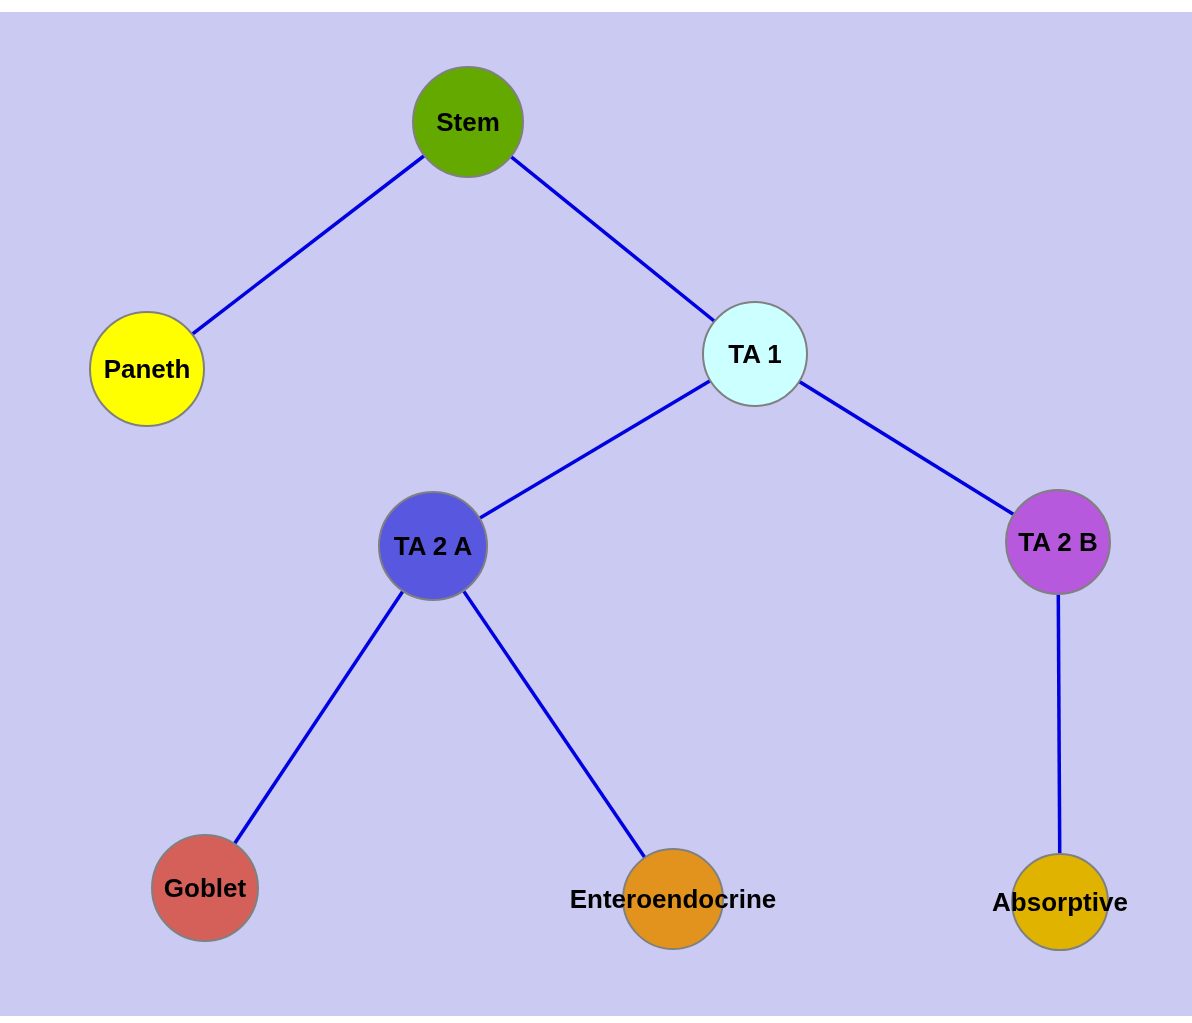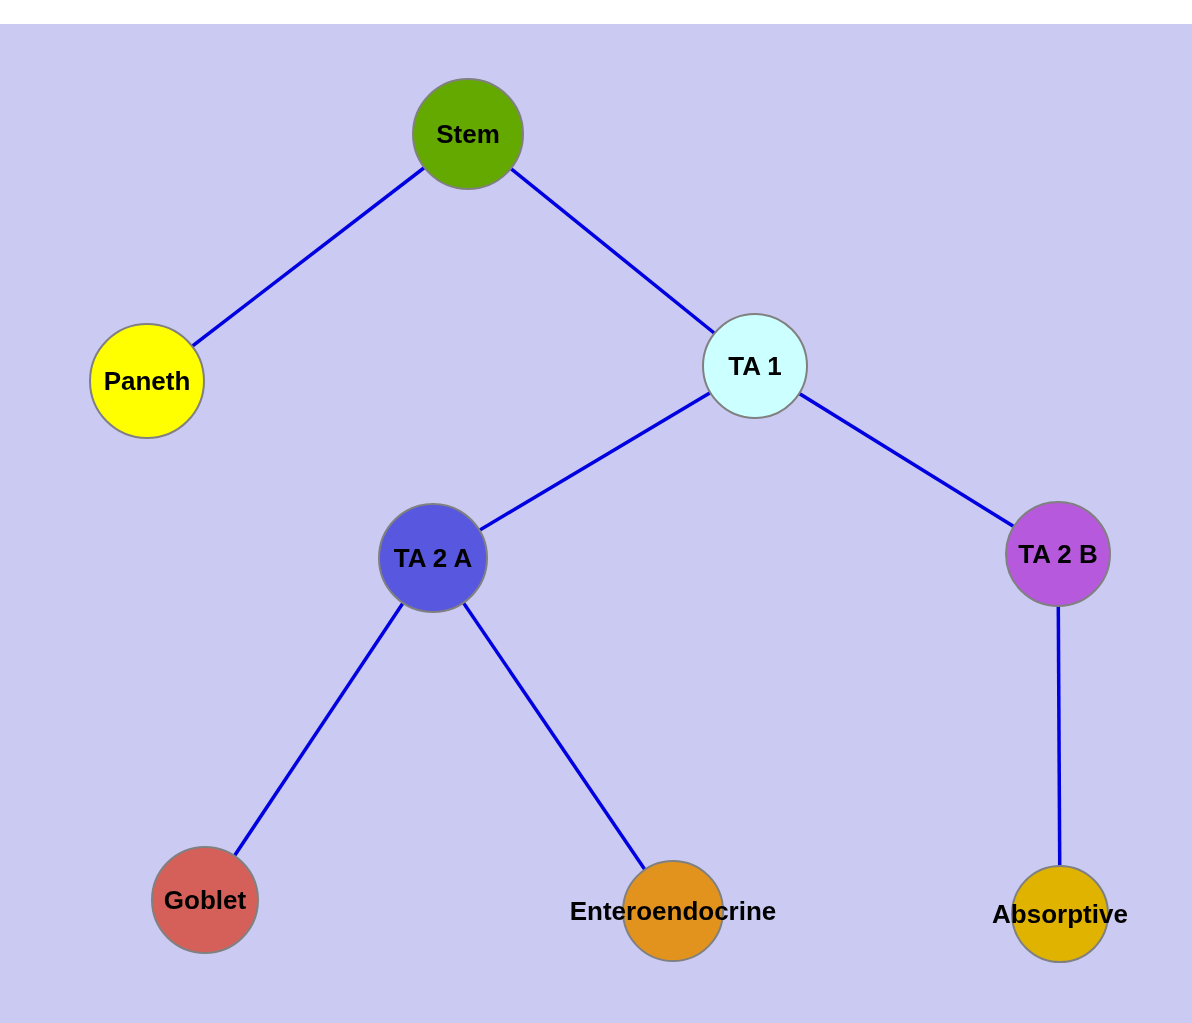--- a/index.html
+++ b/index.html
@@ -9,21 +9,21 @@
   body {
     width: 1192px;
     height: 1023px;
     background: #ffffff;
     overflow: hidden;
     font-family: "Liberation Sans", sans-serif;
     position: relative;
   }
   #canvas-wrap {
     position: absolute;
-    top: 16px;
+    top: 4px;
     left: 0;
     width: 1192px;
     height: 771px;
   }
   svg text {
     font-family: "Liberation Sans", sans-serif;
     font-weight: bold;
     user-select: none;
   }
 </style>

